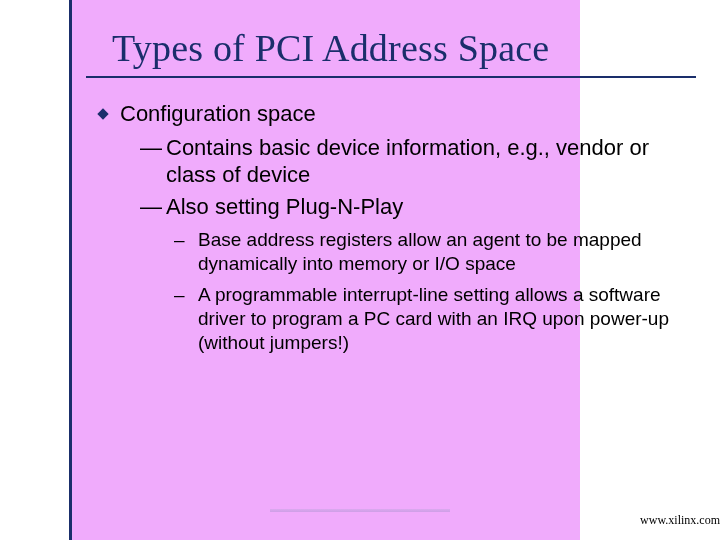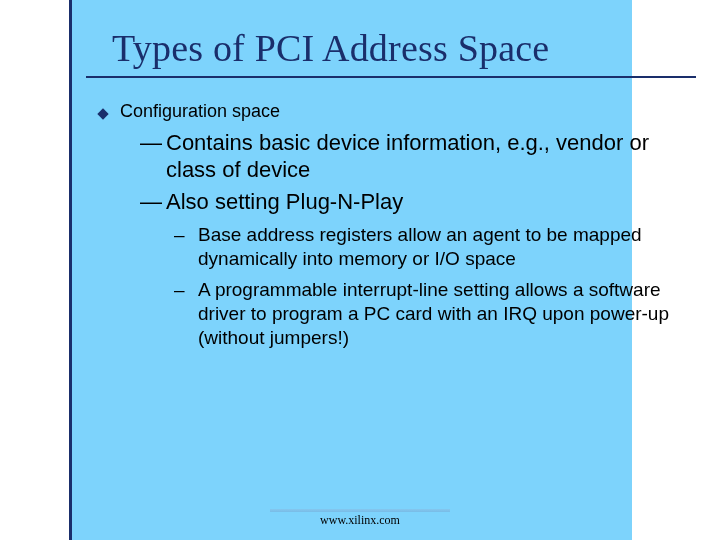--- a/index.html
+++ b/index.html
@@ -1,21 +1,21 @@
 <!DOCTYPE html>
 <html><head>
 <meta charset="utf-8">
 <style>
   * { margin: 0; padding: 0; box-sizing: border-box; }
   html, body { width: 720px; height: 540px; overflow: hidden; font-family: Arial, Helvetica, sans-serif; background: #fff; }
   .slide {
     position: relative;
-    width: 632px;
+    width: 580px;
     height: 540px;
-    background: #7dd3fc;
+    background: #f0abfc;
   }
   .sidebar {
     position: absolute;
     left: 0; top: 0;
     width: 72px; height: 540px;
     background: #fff;
     border-right: 3px solid #1a2e6b;
   }
   .title {
     position: absolute;
@@ -34,21 +34,21 @@
   }
   .content {
     position: absolute;
     left: 96px; top: 100px;
     width: 590px;
     color: #000;
   }
   .lvl1 {
     display: flex;
     align-items: flex-start;
-    font-size: 18px;
+    font-size: 22px;
     line-height: 1.25;
     margin-bottom: 6px;
   }
   .lvl1 .diamond {
     flex: 0 0 auto;
     margin-right: 10px;
     margin-top: 7px;
   }
   .diamond svg { display: block; }
   .lvl2-group { margin-left: 44px; }
@@ -75,21 +75,21 @@
   }
   .lvl3 .endash {
     flex: 0 0 auto;
     width: 24px;
     color: #000;
   }
   .footer-url {
     position: absolute;
     left: 0; width: 720px;
     bottom: 12px;
-    text-align: center;
+    text-align: right;
     font-family: "Times New Roman", Times, serif;
     font-size: 12px;
     color: #000;
   }
   .footer-bar {
     position: absolute;
     left: 270px; bottom: 28px;
     width: 180px; height: 3px;
     background: linear-gradient(#9aa4c7, #6a78a8);
     opacity: 0.25;

